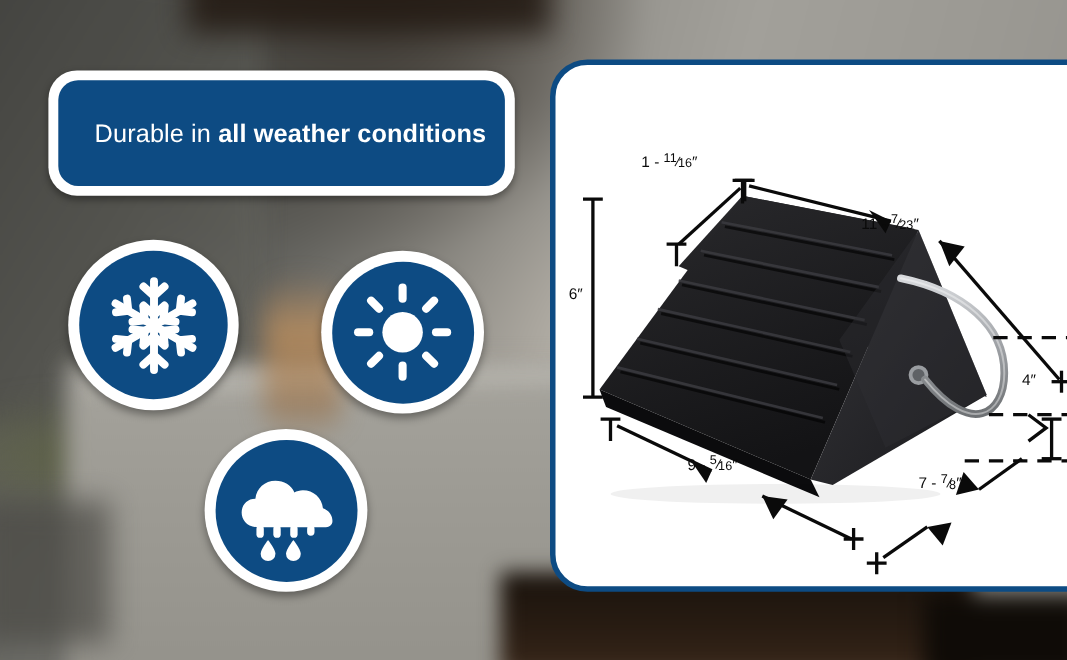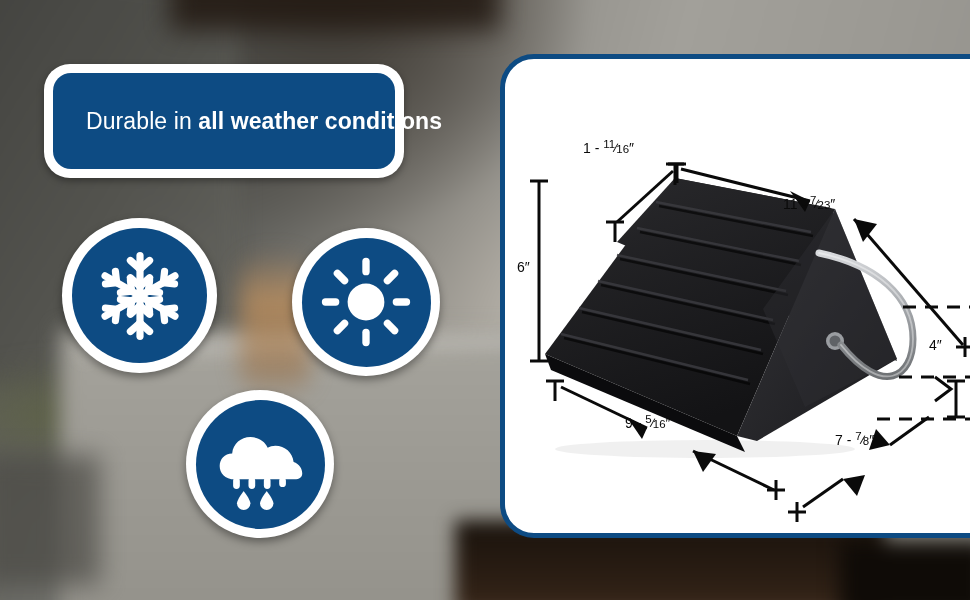--- a/index.html
+++ b/index.html
@@ -61,21 +61,21 @@
     position:absolute;left:840px;top:540px;width:150px;height:80px;
     background:#0f0b07;filter:blur(10px);
   }
   .bg-bl-dark{
     position:absolute;left:-20px;top:455px;width:120px;height:130px;
     background:#4a4944;filter:blur(13px);opacity:.7;
   }
 
   
   .pill-wrap{
-    position:absolute;left:44px;top:64px;width:360px;height:114px;
+    position:absolute;left:44px;top:64px;width:424px;height:114px;
     background:#ffffff;border-radius:26px;
     box-shadow:0 3px 7px rgba(0,0,0,.35);
   }
   .pill{
     position:absolute;left:9px;top:9px;right:9px;bottom:9px;
     background:#0d4b83;border-radius:18px;
     display:flex;align-items:center;
   }
   .pill-text{
     color:#fff;font-size:23px;letter-spacing:.1px;

